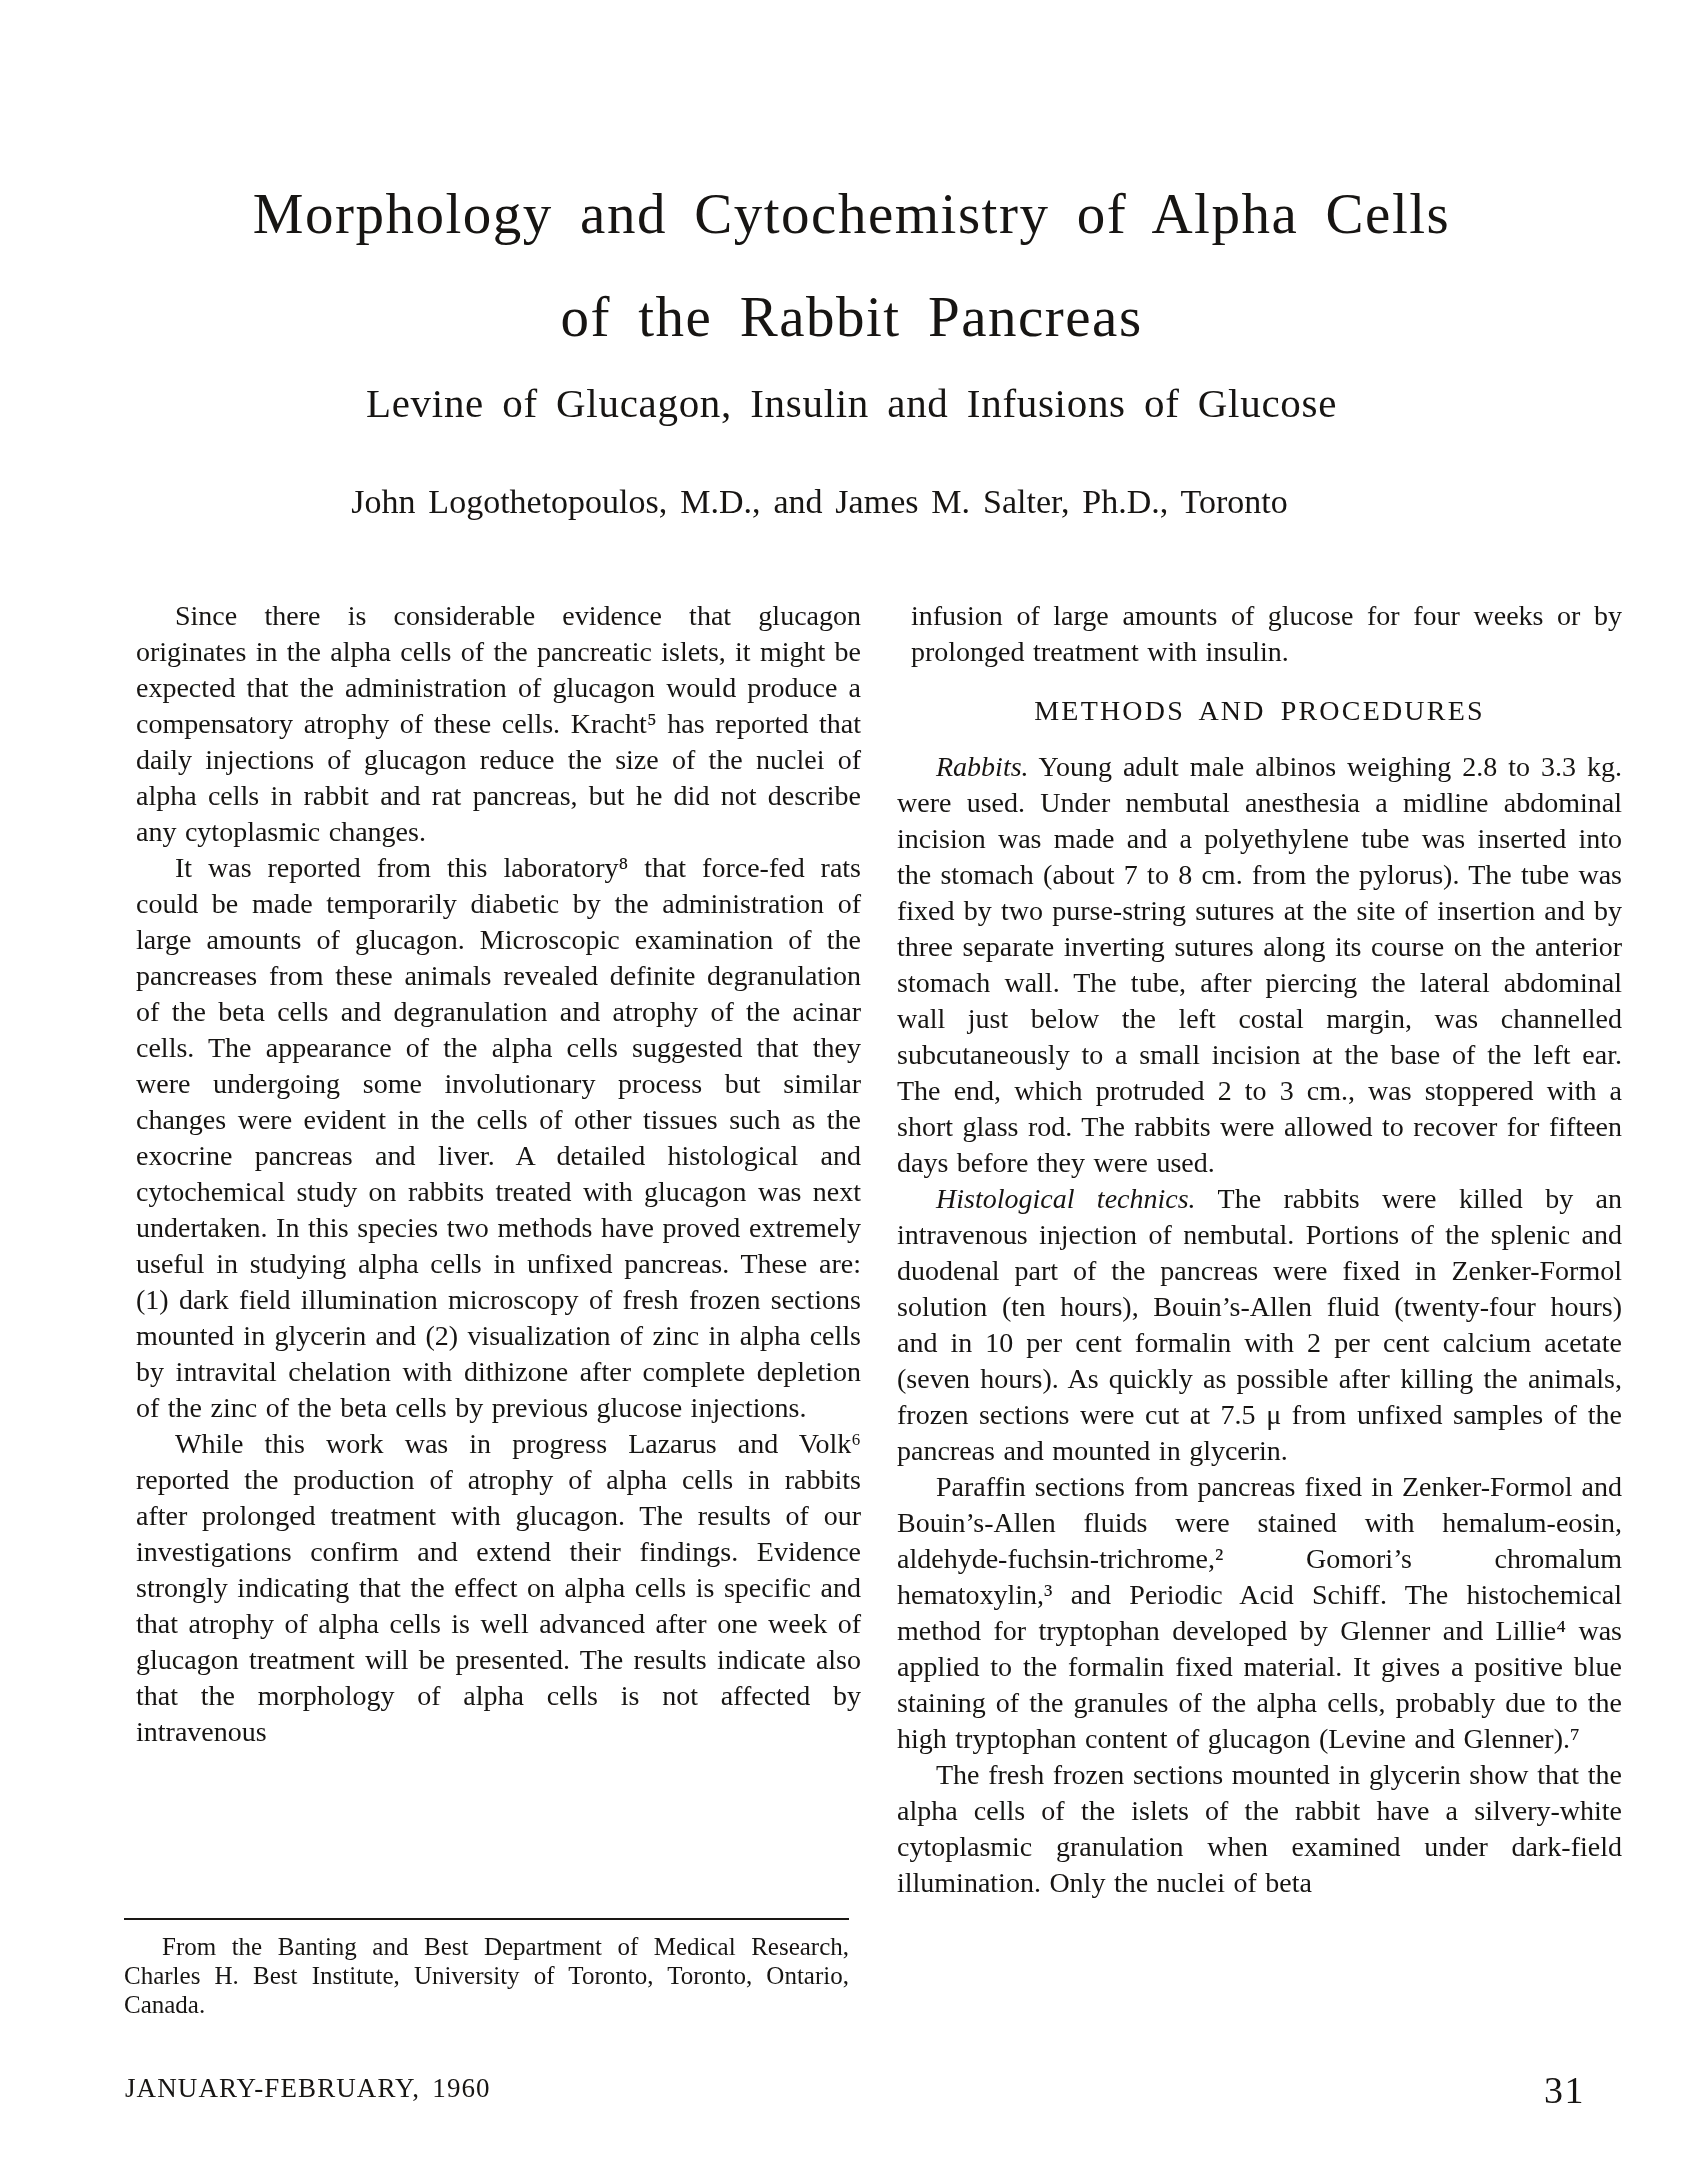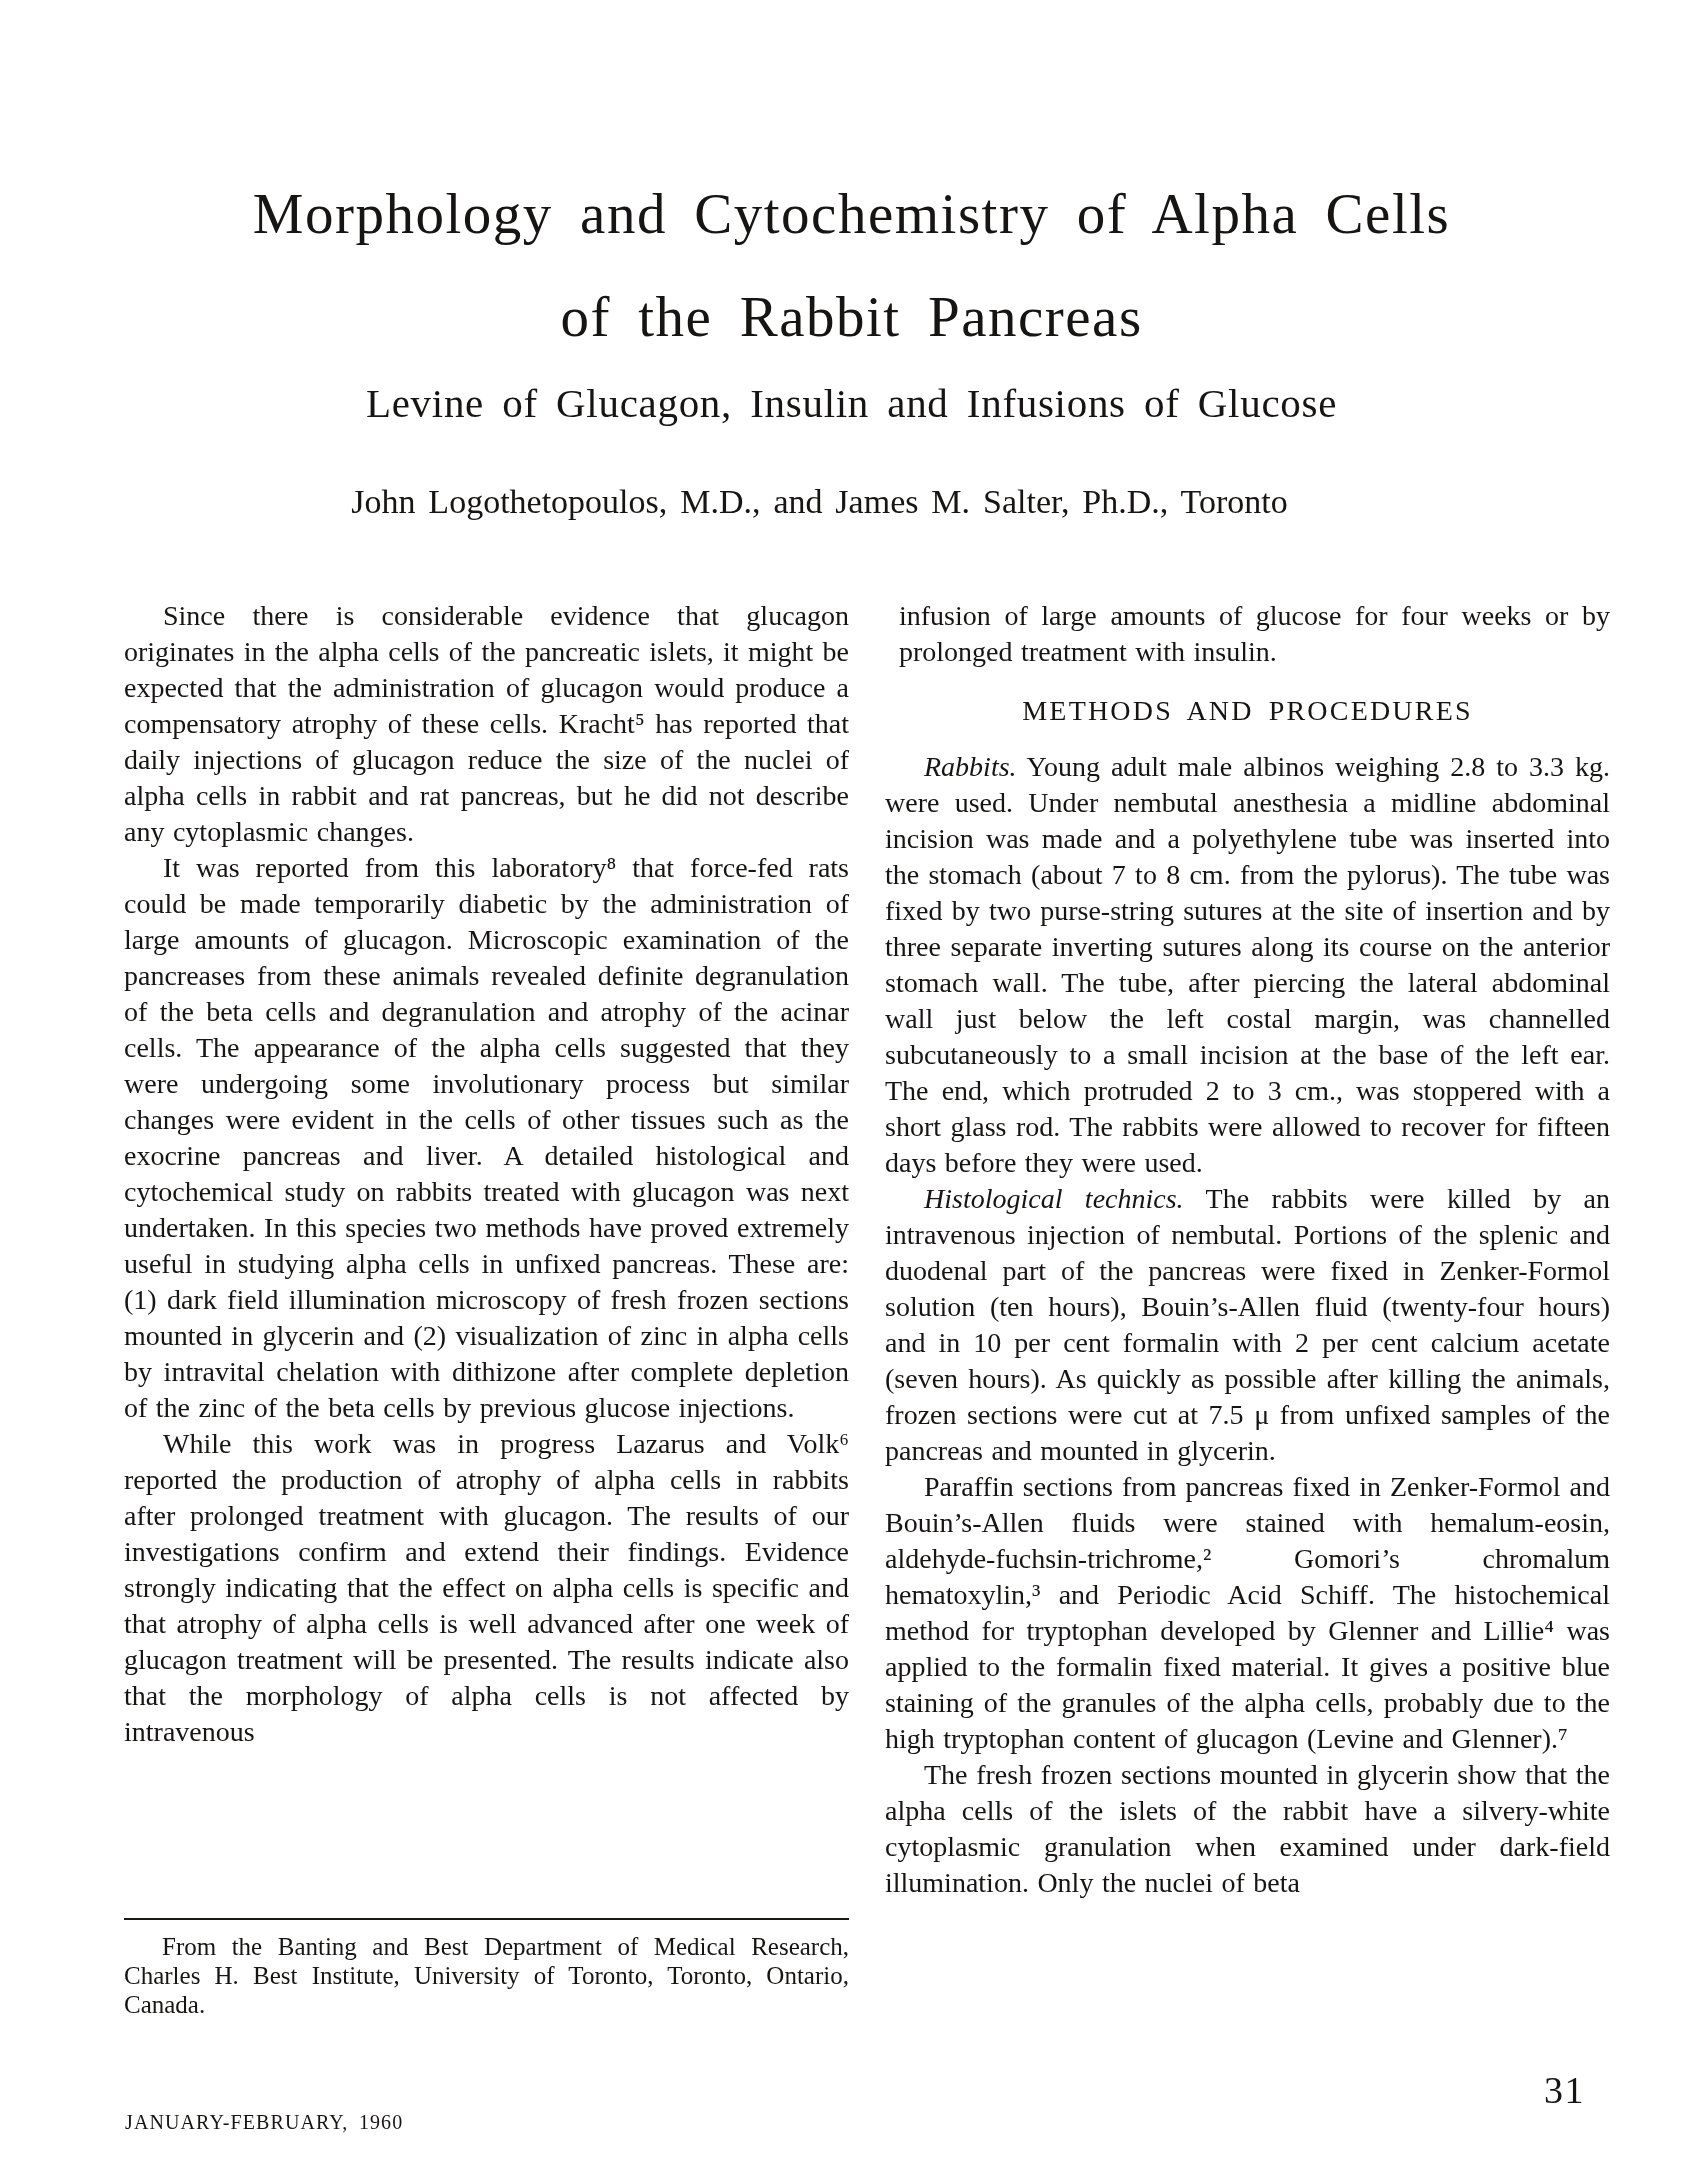--- a/index.html
+++ b/index.html
@@ -50,21 +50,21 @@
     width: 1639px;
     text-align: center;
     font-size: 34px;
     line-height: 39px;
     word-spacing: 4.4px;
     white-space: nowrap;
   }
   .columns {
     position: absolute;
     top: 598px;
-    left: 124px;
+    left: 136px;
     width: 1486px;
     display: flex;
     gap: 36px;
   }
   .col {
     width: 725px;
     font-size: 28px;
     line-height: 36px;
     text-align: justify;
     word-spacing: 1.5px;
@@ -101,25 +101,24 @@
     text-align: justify;
   }
   .footnote .fn-text {
     margin: 0;
     text-indent: 38px;
   }
   .footer-left {
     position: absolute;
     left: 125px;
     top: 2073px;
-    font-size: 20px;
+    font-size: 27px;
     letter-spacing: 1.1px;
     word-spacing: 4.4px;
     white-space: nowrap;
-    margin-top: 38px;
   }
   .page-number {
     position: absolute;
     right: 118px;
     top: 2068px;
     font-size: 38px;
     letter-spacing: 1.5px;
   }
 </style>
 </head>

